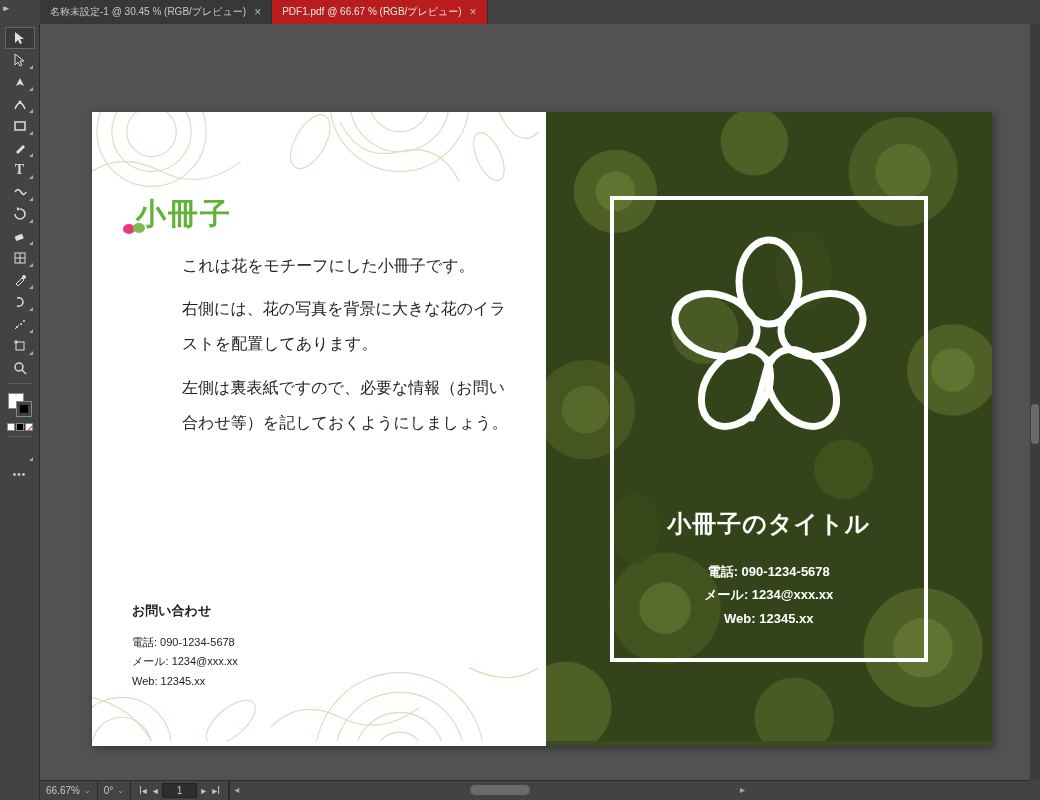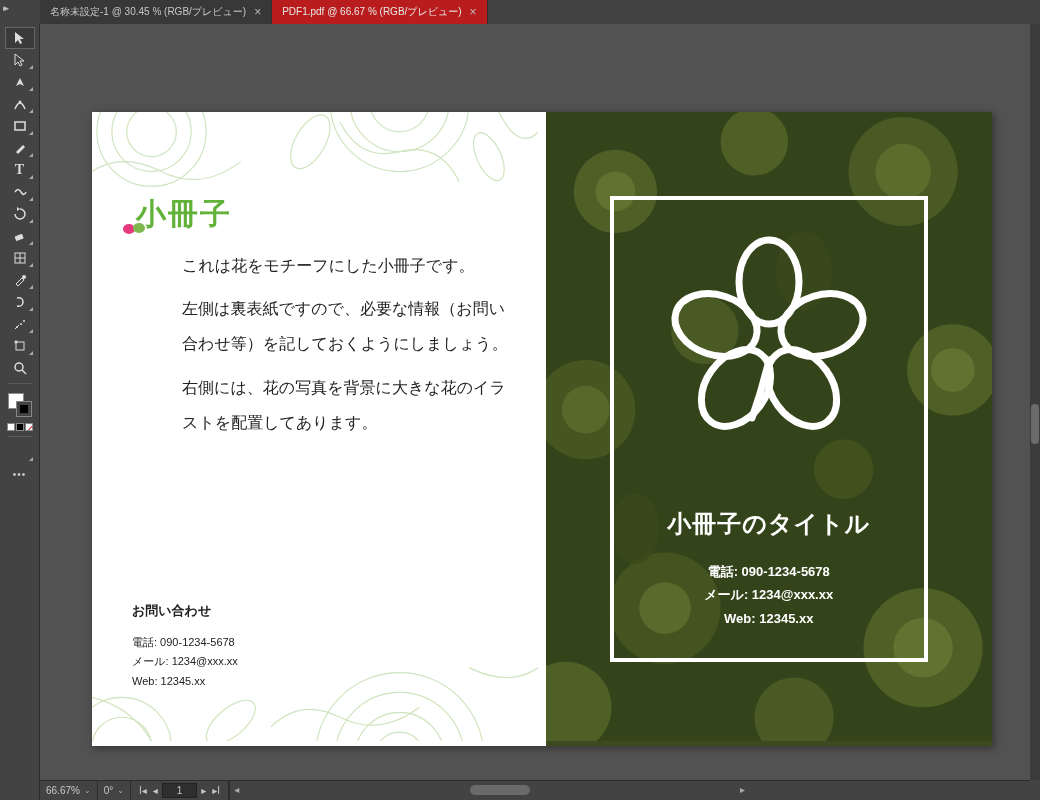--- a/index.html
+++ b/index.html
@@ -275,22 +275,22 @@
           <ellipse cx="140" cy="615" rx="14" ry="30" transform="rotate(50 140 615)"></ellipse>
         </g>
       </svg>
       <div class="title">小冊子</div>
       <svg class="leaf-deco" width="24" height="18">
         <ellipse cx="7" cy="9" rx="6" ry="5" fill="#e63980"></ellipse>
         <ellipse cx="17" cy="8" rx="6" ry="5" fill="#7fb84e"></ellipse>
       </svg>
       <div class="body">
         <p>これは花をモチーフにした小冊子です。</p>
+        <p>右側には、花の写真を背景に大きな花のイラストを配置してあります。</p>
         <p>左側は裏表紙ですので、必要な情報（お問い合わせ等）を記しておくようにしましょう。</p>
-        <p>右側には、花の写真を背景に大きな花のイラストを配置してあります。</p>
       </div>
       <div class="contact">
         <div class="h">お問い合わせ</div>
         <div>電話: 090-1234-5678</div>
         <div>メール: 1234@xxx.xx</div>
         <div>Web: 12345.xx</div>
       </div>
     </div>
 
     <div class="page-right">

